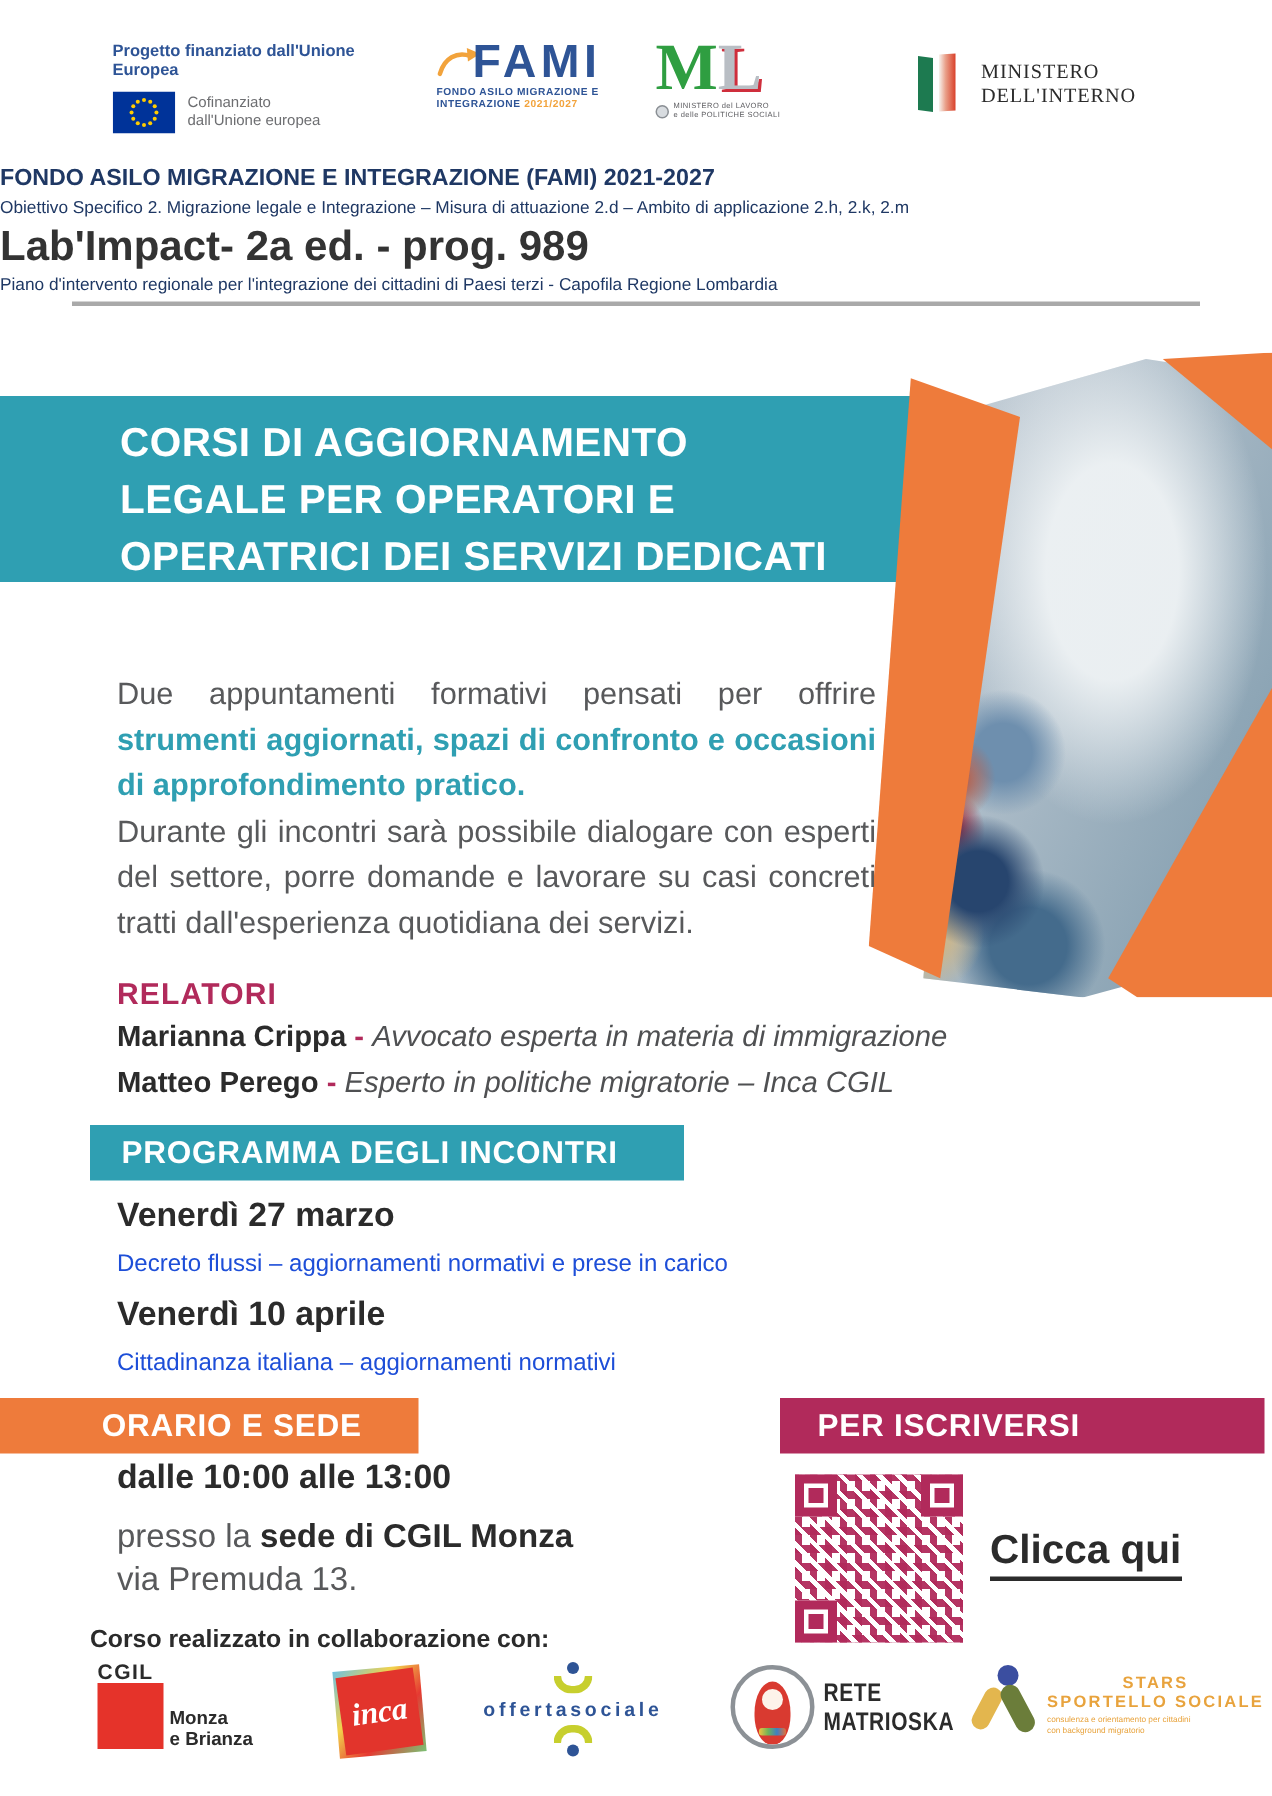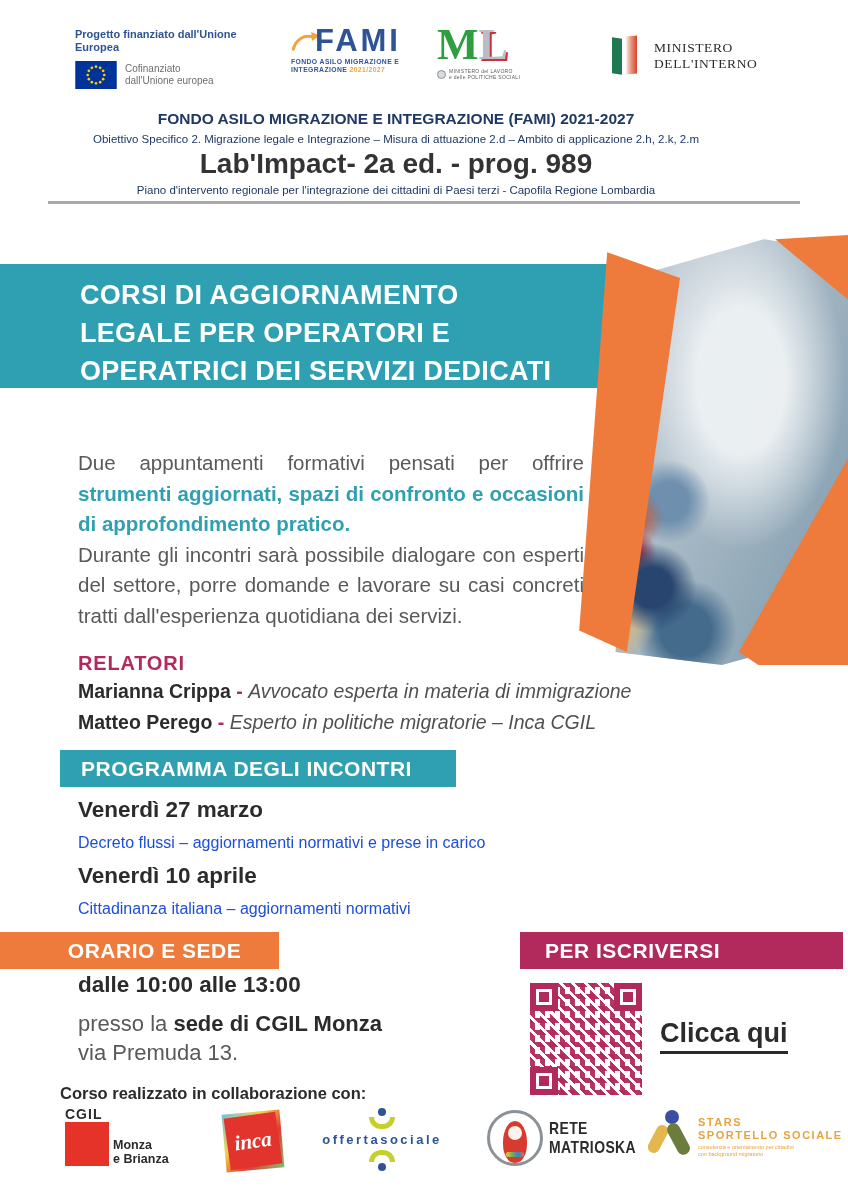--- a/index.html
+++ b/index.html
@@ -29,21 +29,21 @@
   .ml-emblem { width:9px; height:9px; border-radius:50%; border:1.5px solid #8a8f94; background:#d8dce0; flex:0 0 auto; }
   .ml-label { font-size:5px; color:#5b5b5f; margin-left:3px; white-space:pre-line; line-height:6px; letter-spacing:.3px; }
 
   .interno-block { position:absolute; left:612px; top:36px; display:flex; align-items:center; }
   .interno-flagicon { position:relative; width:30px; height:40px; margin-right:12px; }
   .interno-flagicon .bar-green { position:absolute; left:0; top:2px; width:10px; height:36px; background:#1d7a50; transform:skewY(8deg); }
   .interno-flagicon .bar-red { position:absolute; left:14px; top:0; width:11px; height:38px; background:linear-gradient(to right,#f7f2ee 0%,#e9a08a 40%,#d9402a 100%); transform:skewY(-4deg); }
   .interno-label { font-family:"Liberation Serif", serif; font-size:13.5px; color:#2b2b2b; letter-spacing:.6px; white-space:pre-line; line-height:16px; }
 
   
-  .hdr-line { position:absolute; left:0; width:792px; text-align:center; }
+  .hdr-line { position:absolute; left:0; width:792px; text-align:left; }
   .hdr1 { top:110px; font-size:15.5px; font-weight:bold; color:#1F3864; }
   .hdr2 { top:133px; font-size:11.5px; color:#1F3864; }
   .hdr3 { top:148px; font-size:28px; font-weight:bold; color:#333333; }
   .hdr4 { top:184px; font-size:11.5px; color:#1F3864; }
   .divider { position:absolute; left:48px; top:201px; width:752px; height:3px; background:#a9a9a9; }
 
   
   .hero { position:absolute; left:0; top:235px; width:848px; height:430px; }
   .teal-block { position:absolute; left:0; top:29px; width:622px; height:124px; background:#2F9FB2; }
   .hero-title { position:absolute; left:80px; top:12px; font-size:27px; font-weight:bold; color:#fff; line-height:38px; white-space:pre-line; letter-spacing:.3px; }
@@ -143,21 +143,21 @@
   .rete-belt { position:absolute; left:16px; bottom:6px; width:18px; height:5px; background:linear-gradient(90deg,#f2c53f,#6fb457,#3f7fc2,#e2703a); border-radius:2px; }
   .rete-text { font-size:17px; color:#2b2b2b; line-height:19px; margin-left:6px; white-space:pre-line;
     transform:scaleX(.82); transform-origin:left center; letter-spacing:.5px; font-weight:bold; }
 
   .stars { position:absolute; left:648px; top:1110px; display:flex; align-items:flex-start; }
   .stars-icon { position:relative; width:44px; height:52px; flex:0 0 auto; }
   .stars-head { position:absolute; left:17px; top:0; width:14px; height:14px; border-radius:50%; background:#3b4ea0; }
   .stars-arm-l { position:absolute; left:4px; top:14px; width:12px; height:30px; background:#e3b64e; border-radius:10px; transform:rotate(28deg); }
   .stars-arm-r { position:absolute; left:24px; top:12px; width:13px; height:34px; background:#6b7d3a; border-radius:10px; transform:rotate(-28deg); }
   .stars-text { margin-left:6px; margin-top:6px; }
-  .stars-l1 { font-size:11px; font-weight:bold; color:#e8a33d; letter-spacing:1.5px; line-height:13px; }
+  .stars-l1 { font-size:11px; font-weight:bold; color:#e8a33d; letter-spacing:1.5px; line-height:13px;text-align:center; }
   .stars-l2 { font-size:11px; font-weight:bold; color:#e8a33d; letter-spacing:1.5px; line-height:13px; }
   .stars-sub { font-size:5.5px; color:#e8a33d; white-space:pre-line; line-height:7px; margin-top:2px; }
 </style>
 </head>
 <body>
 
 <div class="page">
 
   <div class="eu-block">
     <div class="eu-title">Progetto finanziato dall'Unione Europea</div>

